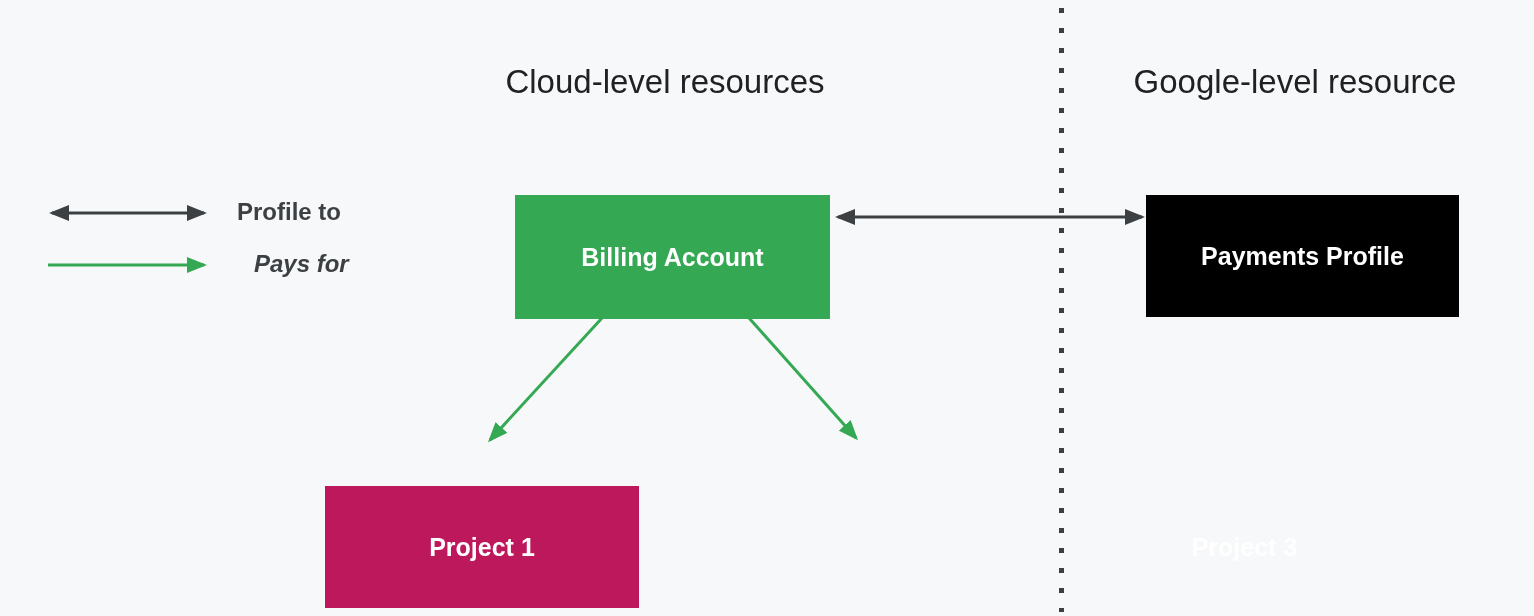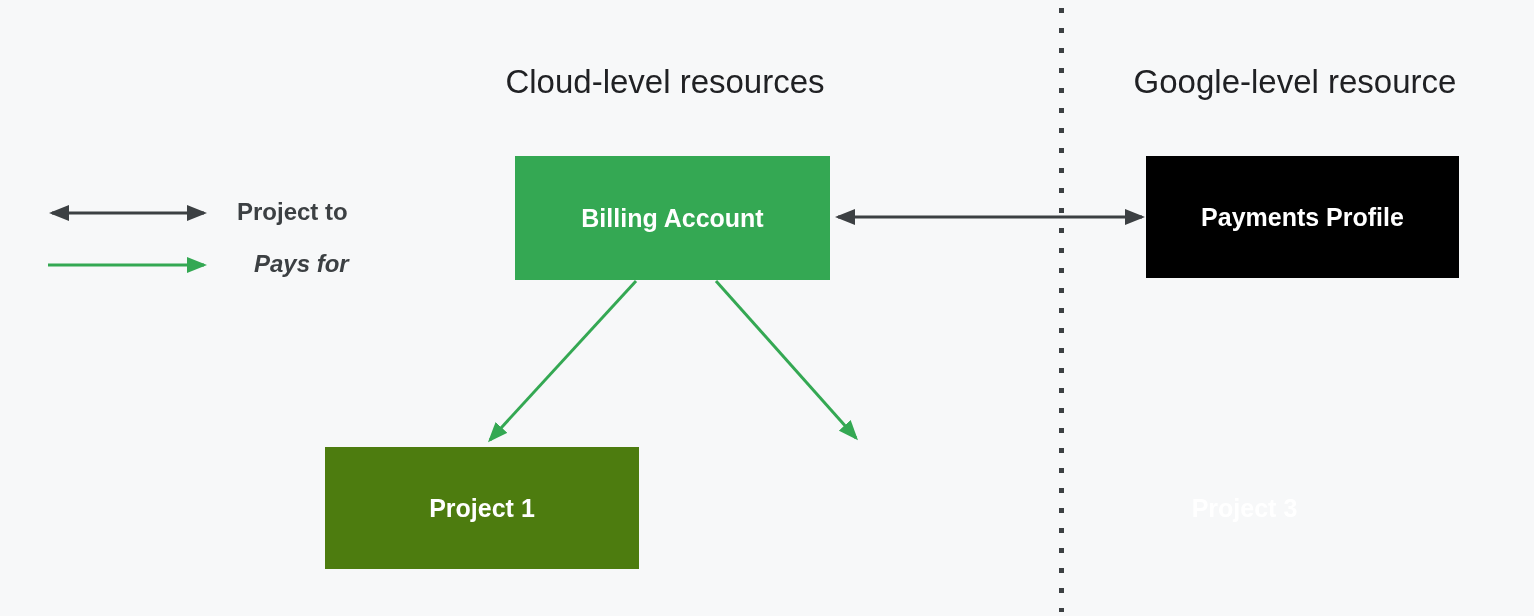--- a/index.html
+++ b/index.html
@@ -37,24 +37,25 @@
 
   .node {
     position: absolute;
     display: flex;
     align-items: center;
     justify-content: center;
     font-size: 25px;
     font-weight: bold;
     color: #FFFFFF;
     text-align: center;
+    margin-top: 39px;
   }
   .node-billing  { left: 515px;  top: 156px; width: 315px; height: 124px; background: #34A853; }
   .node-payments { left: 1146px; top: 156px; width: 313px; height: 122px; background: #000000; }
-  .node-p1       { left: 325px;  top: 447px; width: 314px; height: 122px; background: #4d7c0f; }
+  .node-p1       { left: 325px;  top: 447px; width: 314px; height: 122px; background: #be185d; }
   .node-p2       { left: 706px;  top: 447px; width: 314px; height: 122px; background: #4285F4; }
   .node-p3       { left: 1088px; top: 447px; width: 313px; height: 122px; background: transparent; }
 
   .legend-label {
     position: absolute;
     font-size: 24px;
     font-weight: bold;
     color: #3C4043;
     white-space: nowrap;
   }
@@ -71,21 +72,21 @@
 </head>
 <body>
 
 <div class="canvas">
 
   <div class="section-title title-cloud">Cloud-level resources</div>
   <div class="section-title title-google">Google-level resource</div>
 
   <div class="separator"></div>
 
-  <div class="legend-label legend-linked">Project to</div>
+  <div class="legend-label legend-linked">Profile to</div>
   <div class="legend-label legend-pays">Pays for</div>
 
   <svg class="overlay" width="1534" height="616" viewBox="0 0 1534 616">
     <defs>
       <marker id="head-dark" markerUnits="userSpaceOnUse" markerWidth="22" markerHeight="16" refX="17" refY="8" orient="auto-start-reverse">
         <polygon points="0,0 20,8 0,16" fill="#3C4043"></polygon>
       </marker>
       <marker id="head-green" markerUnits="userSpaceOnUse" markerWidth="22" markerHeight="16" refX="17" refY="8" orient="auto-start-reverse">
         <polygon points="0,0 20,8 0,16" fill="#34A853"></polygon>
       </marker>

